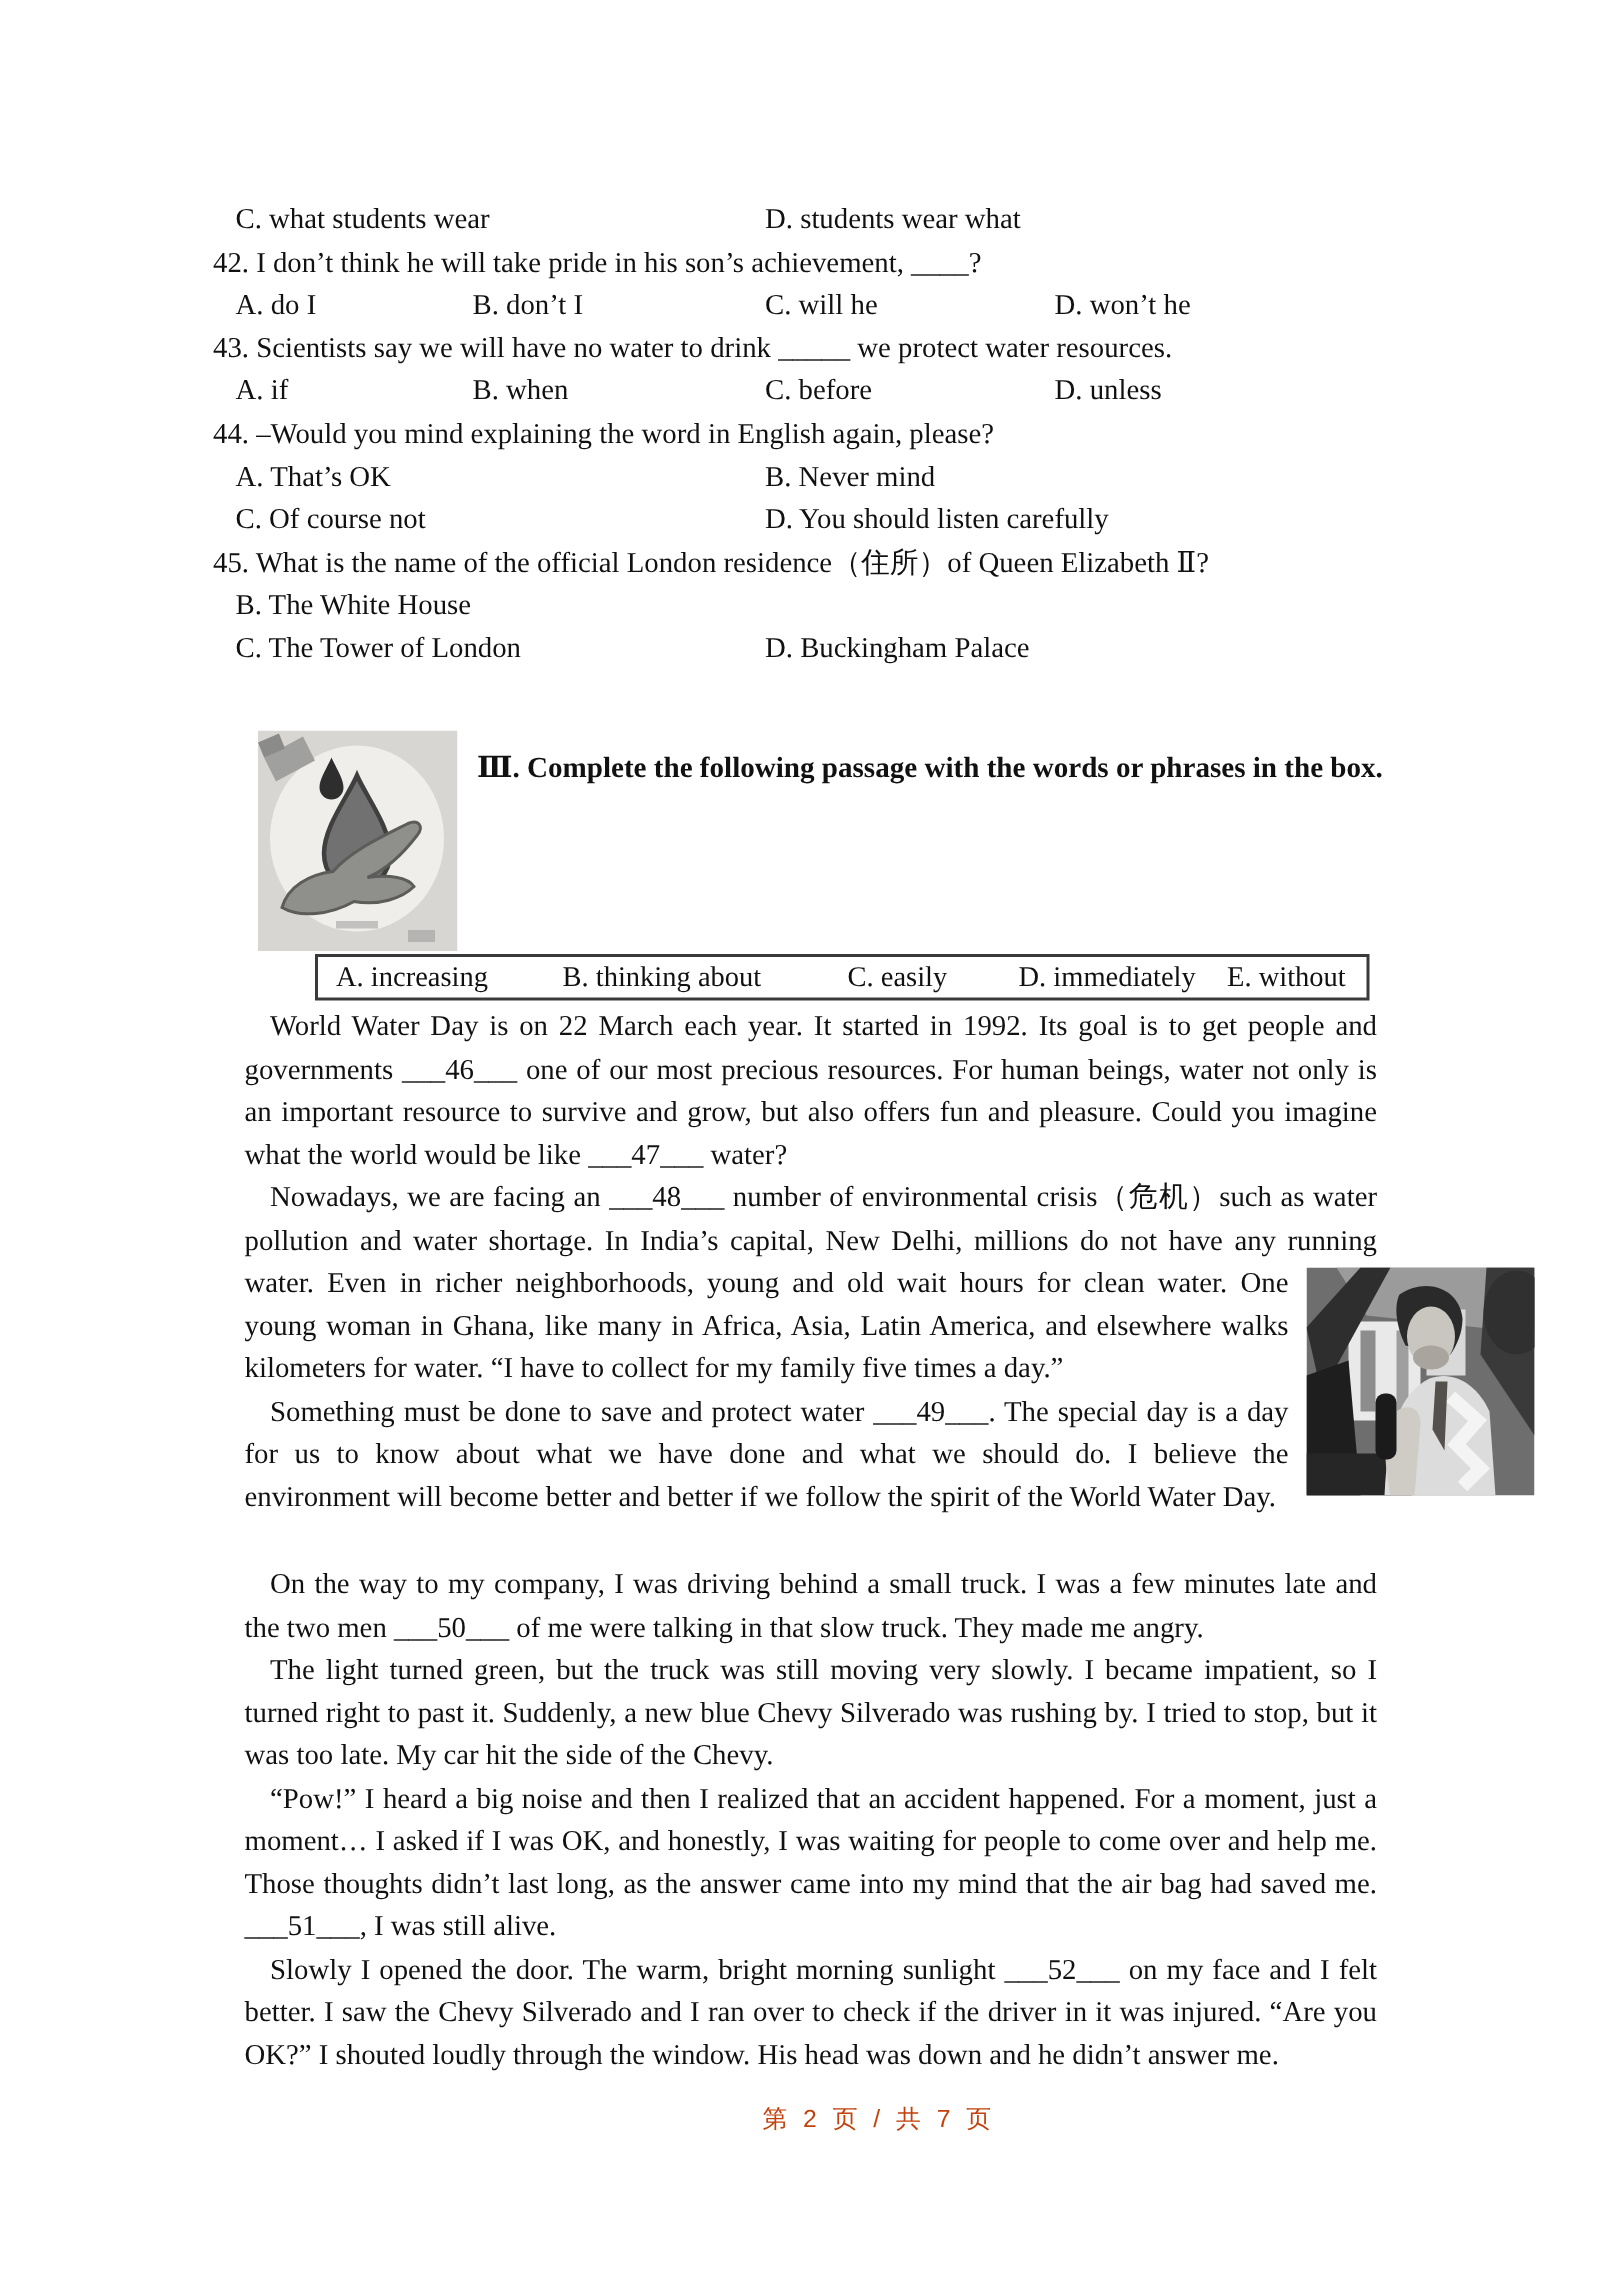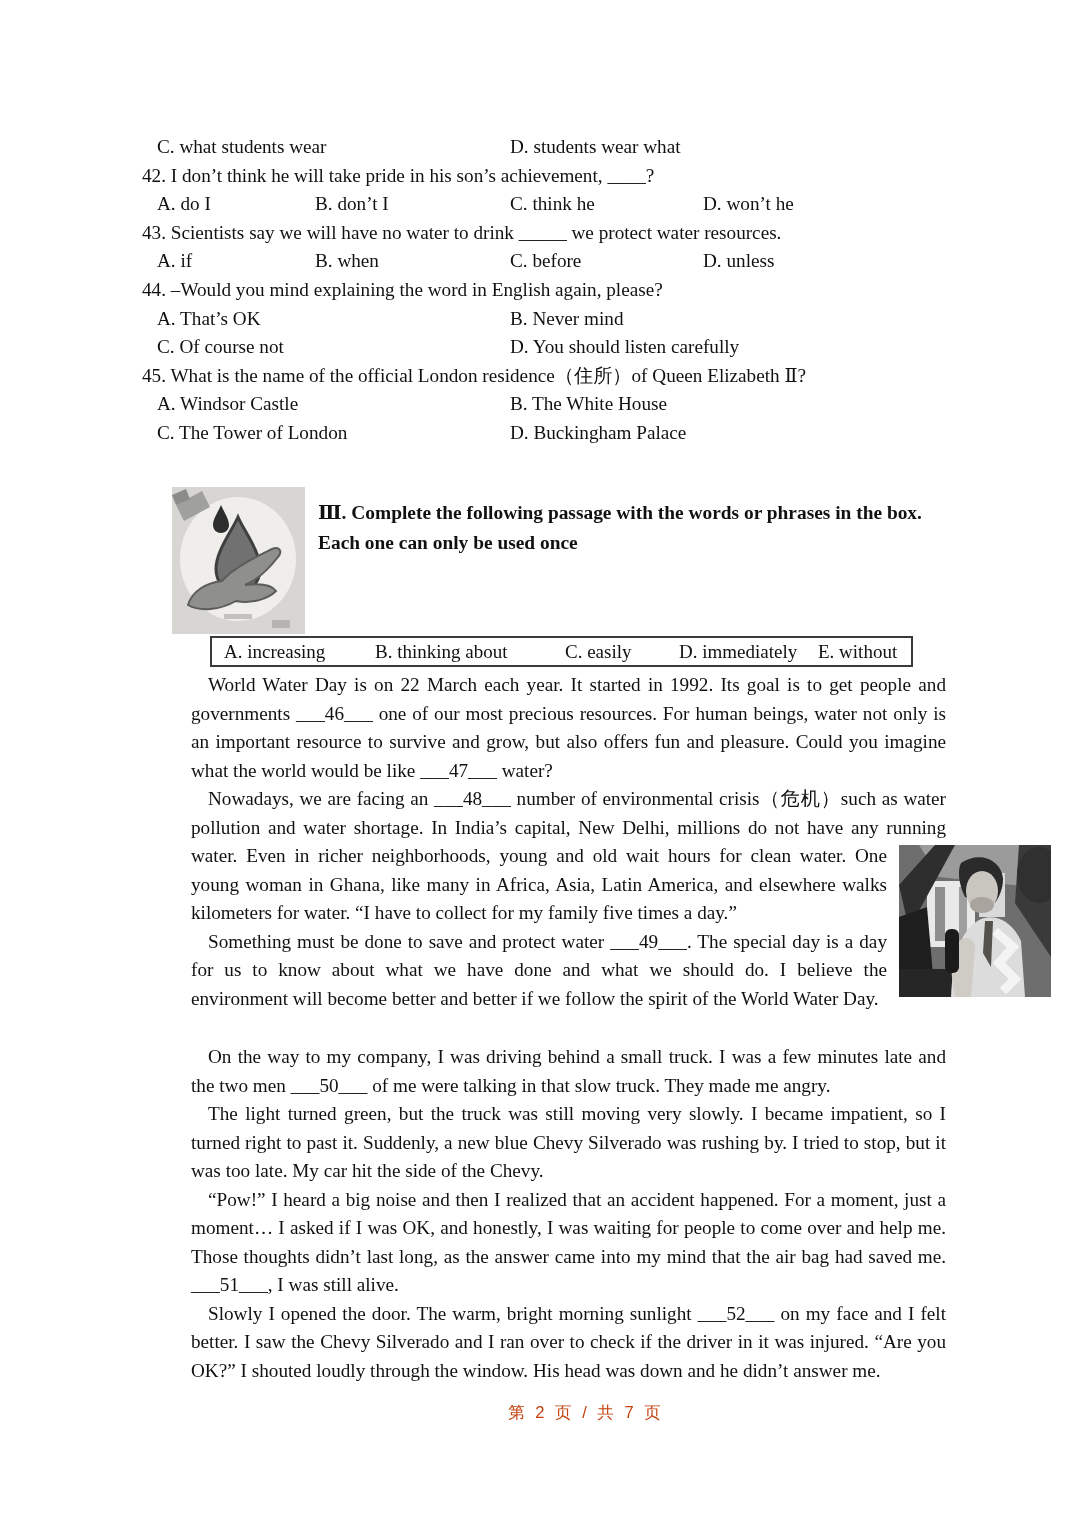--- a/index.html
+++ b/index.html
@@ -28,21 +28,21 @@
     border:2px solid #3a3a3a; background:#fff;
     font-size:19px; line-height:27px;
     display:grid; align-items:center;
   }
   .word-box.box1 { left:210px; top:636px; width:703px; height:31px;
     grid-template-columns:151px 190px 114px 139px auto; padding-left:12px; }
   .word-box.box2 { left:210px; top:1008px; width:706px; height:31px;
     grid-template-columns:155px 140px 144px 140px auto; padding-left:12px; }
   .word-box span { white-space:nowrap; }
   
-  .passage { position:absolute; width:755px; font-size:19.2px;margin-left:28px; }
+  .passage { position:absolute; width:755px; font-size:19.2px; }
   .passage1 { left:163px; top:671px; }
   .passage2 { left:163px; top:1043px; }
   .para { margin:0; text-align:justify; text-indent:17px; line-height:28.5px; }
   .driver-float {
     float:right; width:152px; height:152px;
     margin:3px -105px 6px 12px;
   }
   .driver-float svg, .water-logo svg { display:block; width:100%; height:100%; }
   
   .footer {
@@ -60,21 +60,21 @@
   <div class="mcq">
     <div class="mcq-line row2">
       <span>C. what students wear</span>
       <span>D. students wear what</span>
     </div>
 
     <div class="mcq-line">42. I don’t think he will take pride in his son’s achievement, ____?</div>
     <div class="mcq-line row4">
       <span>A. do I</span>
       <span>B. don’t I</span>
-      <span>C. think he</span>
+      <span>C. will he</span>
       <span>D. won’t he</span>
     </div>
 
     <div class="mcq-line">43. Scientists say we will have no water to drink _____ we protect water resources.</div>
     <div class="mcq-line row4">
       <span>A. if</span>
       <span>B. when</span>
       <span>C. before</span>
       <span>D. unless</span>
     </div>
@@ -84,21 +84,20 @@
       <span>A. That’s OK</span>
       <span>B. Never mind</span>
     </div>
     <div class="mcq-line row2">
       <span>C. Of course not</span>
       <span>D. You should listen carefully</span>
     </div>
 
     <div class="mcq-line">45. What is the name of the official London residence（住所）of Queen Elizabeth Ⅱ?</div>
     <div class="mcq-line row2">
-      <span>A. Windsor Castle</span>
       <span>B. The White House</span>
     </div>
     <div class="mcq-line row2">
       <span>C. The Tower of London</span>
       <span>D. Buckingham Palace</span>
     </div>
   </div>
 
   <div class="water-logo">
     <svg viewBox="0 0 133 147" xmlns="http://www.w3.org/2000/svg">
@@ -109,21 +108,20 @@
       <path d="M49,18 C46,25 41,32 41,38 C41,43 45,46 49,46 C53,46 57,43 57,38 C57,32 52,25 49,18 Z" fill="#2e2e2e"></path>
       <path d="M66,30 C60,44 44,64 44,82 C44,96 54,105 66,105 C78,105 88,96 88,82 C88,64 72,44 66,30 Z" fill="#717171" stroke="#3f3f3f" stroke-width="3"></path>
       <path d="M16,118 C20,104 34,96 50,94 C62,80 84,70 100,62 C107,59 111,64 106,70 C96,83 85,93 73,98 C88,96 100,98 104,104 C96,112 80,117 64,114 C48,123 28,125 16,118 Z" fill="#8f8f8c" stroke="#5c5c5a" stroke-width="2"></path>
       <rect x="52" y="127" width="28" height="5" fill="#c2c1bf"></rect>
       <rect x="100" y="133" width="18" height="8" fill="#b5b4b2"></rect>
     </svg>
   </div>
 
   <div class="sec3-heading">
     <div>Ⅲ. Complete the following passage with the words or phrases in the box.</div>
-    <div>Each one can only be used once</div>
   </div>
 
   <div class="word-box box1">
     <span>A. increasing</span>
     <span>B. thinking about</span>
     <span>C. easily</span>
     <span>D. immediately</span>
     <span>E. without</span>
   </div>
 

